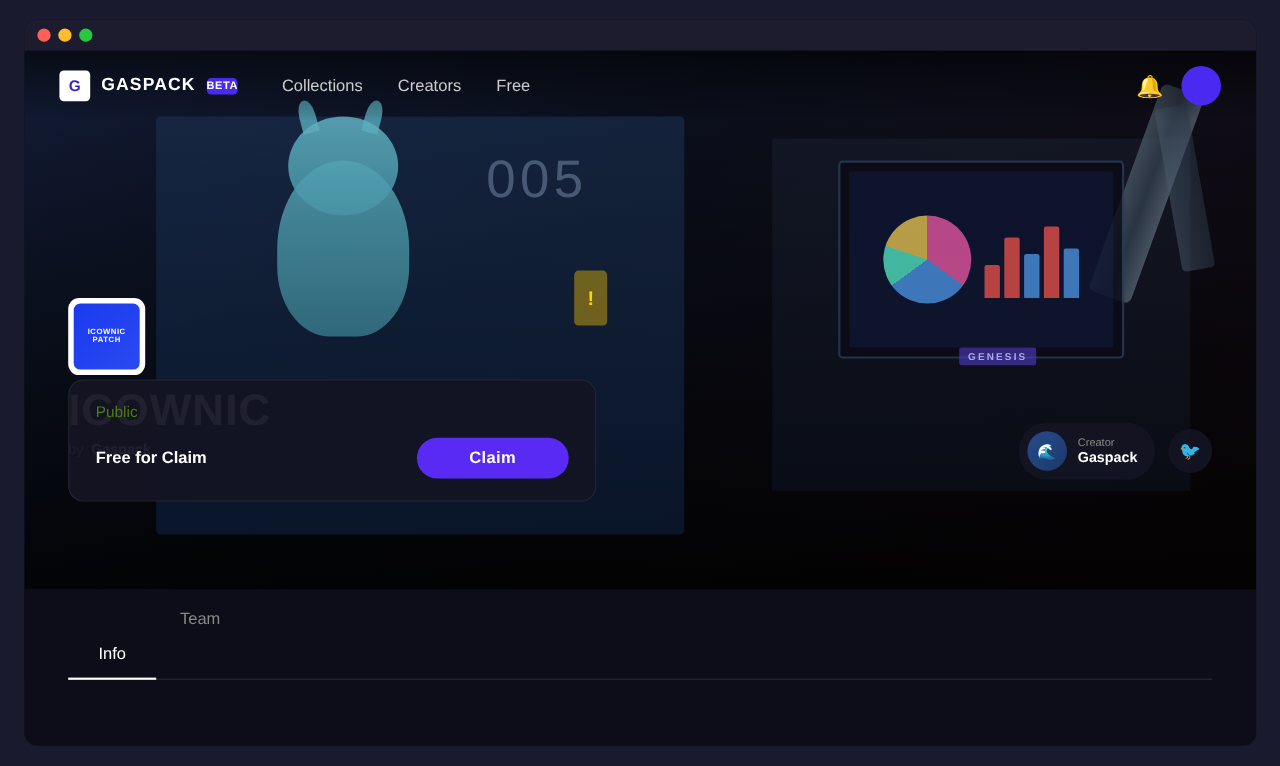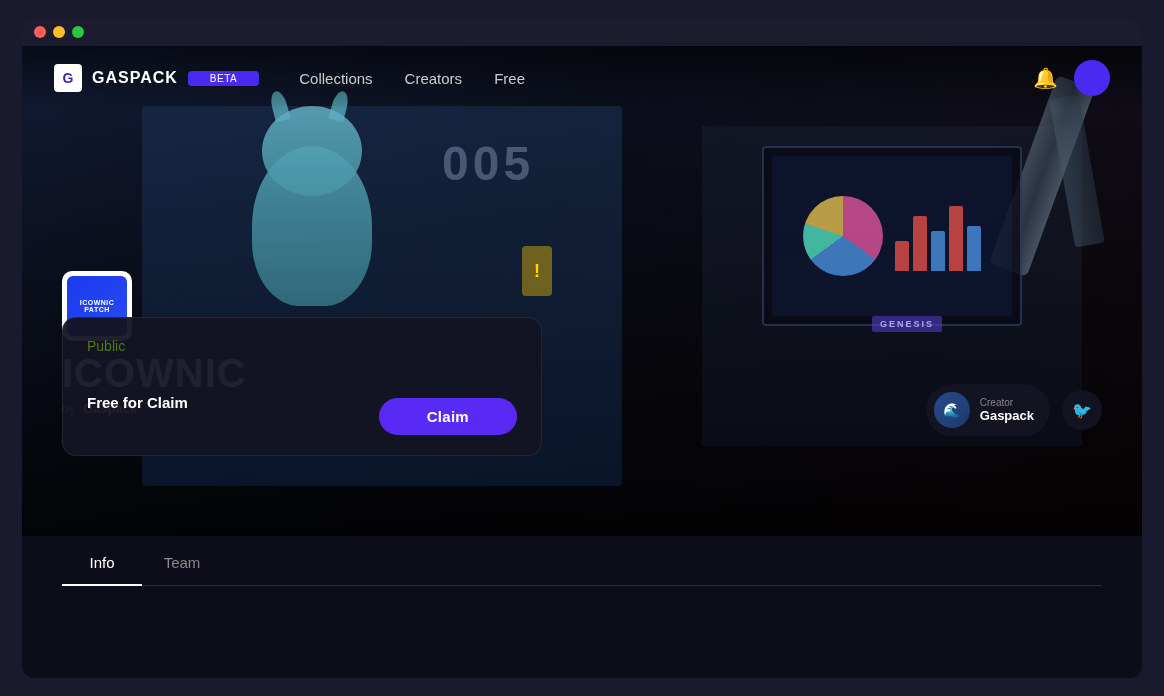--- a/index.html
+++ b/index.html
@@ -162,22 +162,22 @@
     .logo-text {
       color: #fff;
       font-weight: 700;
       font-size: 16px;
       letter-spacing: 1px;
     }
     .beta-badge {
       background: #4a2af0;
       color: #fff;
       font-size: 10px;
-      font-weight: 400;
-      padding: 2px 22px;
+      font-weight: 700;
+      padding: 2px 0;
       border-radius: 4px;
       letter-spacing: 0.5px;
     }
     .nav-links {
       display: flex;
       gap: 32px;
       flex: 1;
     }
     .nav-link {
       color: #ccc;
@@ -283,21 +283,20 @@
     .claim-btn {
       background: #5a2af5;
       color: #fff;
       border: none;
       border-radius: 30px;
       padding: 10px 48px;
       font-size: 15px;
       font-weight: 600;
       cursor: pointer;
       letter-spacing: 0.3px;
-      margin-top: 28px;
     }
     
     .creator-card {
       position: absolute;
       bottom: 100px;
       right: 40px;
       display: flex;
       align-items: center;
       gap: 12px;
       z-index: 5;
@@ -363,20 +362,21 @@
       color: #888;
       font-size: 15px;
       font-weight: 500;
       cursor: pointer;
       position: relative;
       min-width: 80px;
       text-align: center;
     }
     .tab.active {
       color: #fff;
+      margin-top: 32px;
     }
     .tab.active::after {
       content: '';
       position: absolute;
       bottom: -1px;
       left: 0;
       right: 0;
       height: 2px;
       background: #fff;
     }
@@ -463,21 +463,21 @@
       background: linear-gradient(90deg, #4a5a6a, #2a3a4a);
       border-radius: 4px;
       opacity: 0.5;
       transform: rotate(-10deg);
     }
     .art-number {
       position: absolute;
       top: 90px;
       left: 420px;
       font-size: 48px;
-      font-weight: 700;
+      font-weight: 400;
       color: rgba(200,220,255,0.3);
       z-index: 2;
       letter-spacing: 4px;
     }
     .art-warning {
       position: absolute;
       top: 200px;
       left: 500px;
       width: 30px;
       height: 50px;

